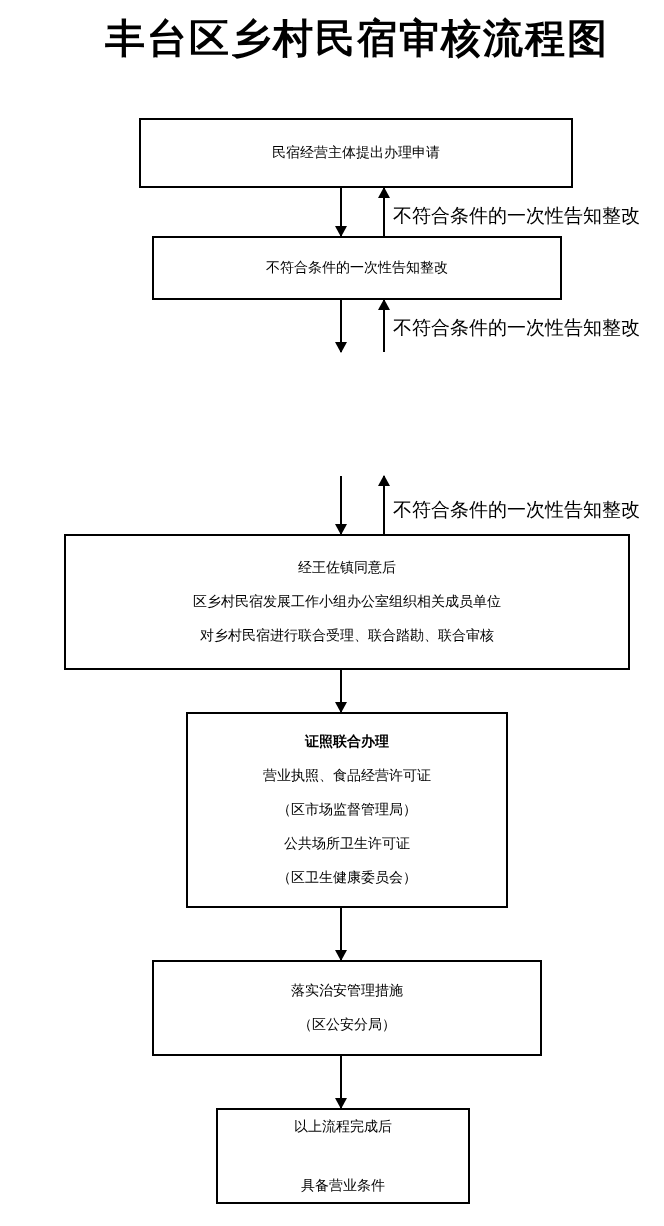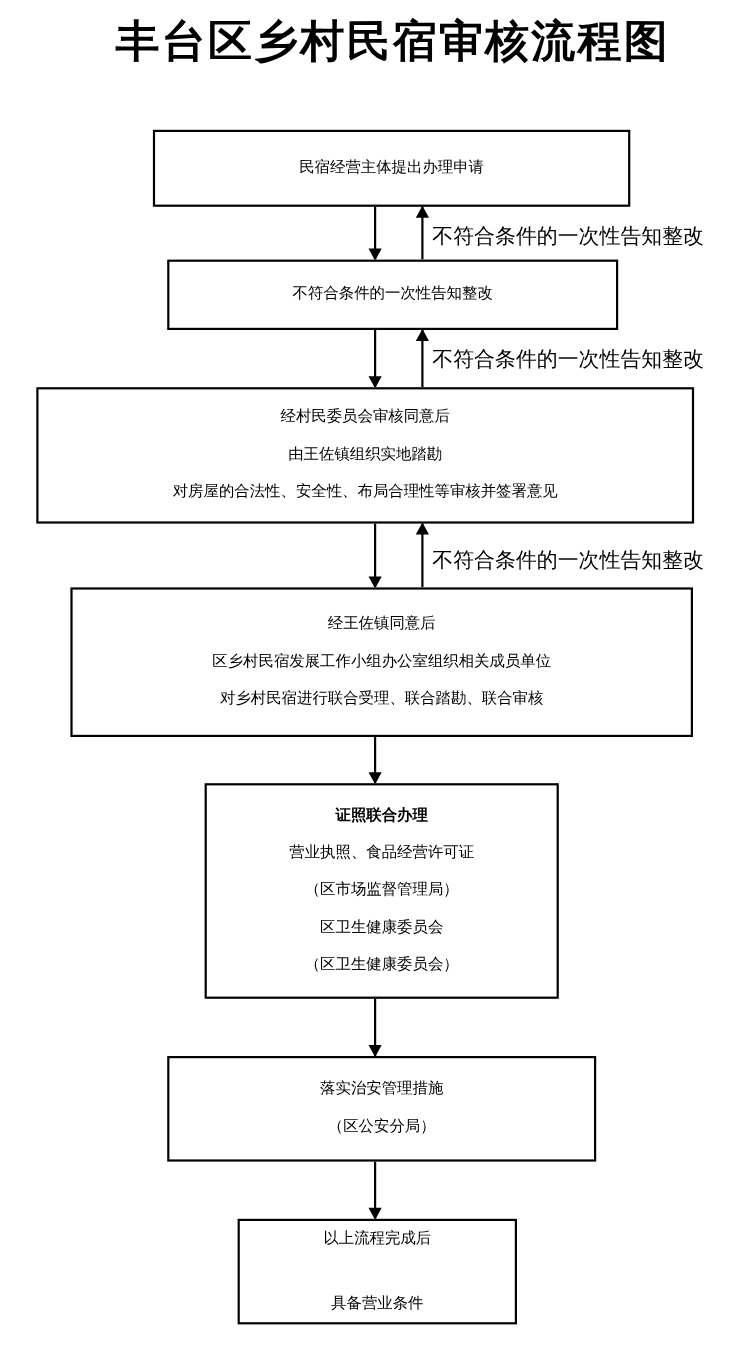--- a/index.html
+++ b/index.html
@@ -112,43 +112,38 @@
   <div class="edge-label" style="left:393px; top:206px;">不符合条件的一次性告知整改</div>
 
   <div class="node" style="left:152px; top:236px; width:410px; height:64px;">
     <span class="line">不符合条件的一次性告知整改</span>
   </div>
 
   <div class="arrow-down" style="left:340px; top:300px; height:52px;"></div>
   <div class="arrow-up" style="left:383px; top:300px; height:52px;"></div>
   <div class="edge-label" style="left:393px; top:318px;">不符合条件的一次性告知整改</div>
 
-  <div class="node" style="left:33px; top:352px; width:598px; height:124px;">
-    <span class="line">经村民委员会审核同意后</span>
-    <span class="line">由王佐镇组织实地踏勘</span>
-    <span class="line">对房屋的合法性、安全性、布局合理性等审核并签署意见</span>
-  </div>
 
   <div class="arrow-down" style="left:340px; top:476px; height:58px;"></div>
   <div class="arrow-up" style="left:383px; top:476px; height:58px;"></div>
   <div class="edge-label" style="left:393px; top:500px;">不符合条件的一次性告知整改</div>
 
   <div class="node" style="left:64px; top:534px; width:566px; height:136px;">
     <span class="line">经王佐镇同意后</span>
     <span class="line">区乡村民宿发展工作小组办公室组织相关成员单位</span>
     <span class="line">对乡村民宿进行联合受理、联合踏勘、联合审核</span>
   </div>
 
   <div class="arrow-down" style="left:340px; top:670px; height:42px;"></div>
 
   <div class="node" style="left:186px; top:712px; width:322px; height:196px;">
     <span class="line bold">证照联合办理</span>
     <span class="line">营业执照、食品经营许可证</span>
     <span class="line">（区市场监督管理局）</span>
-    <span class="line">区卫生健康委员会</span>
+    <span class="line">公共场所卫生许可证</span>
     <span class="line">（区卫生健康委员会）</span>
   </div>
 
   <div class="arrow-down" style="left:340px; top:908px; height:52px;"></div>
 
   <div class="node" style="left:152px; top:960px; width:390px; height:96px;">
     <span class="line">落实治安管理措施</span>
     <span class="line">（区公安分局）</span>
   </div>
 

